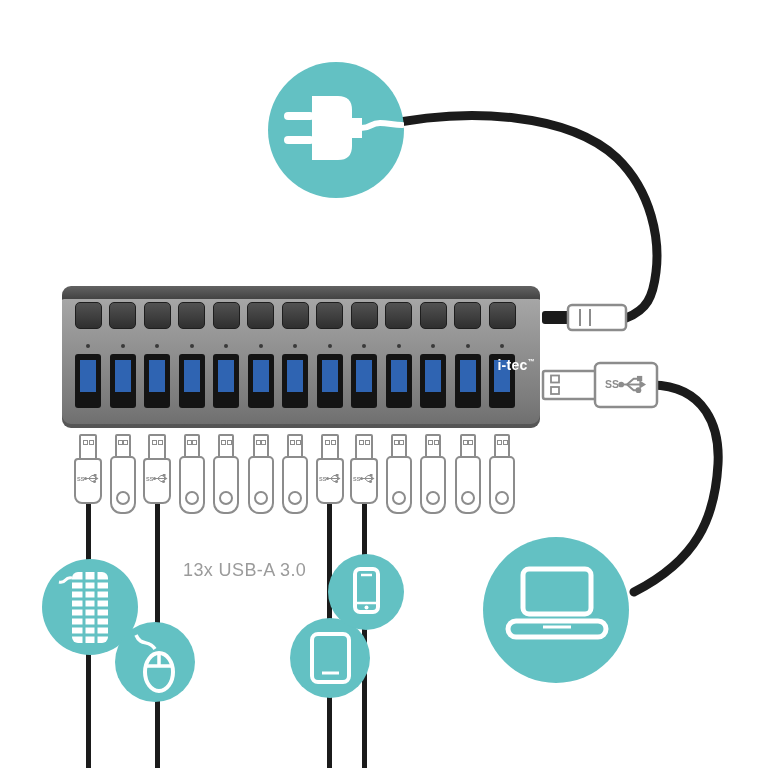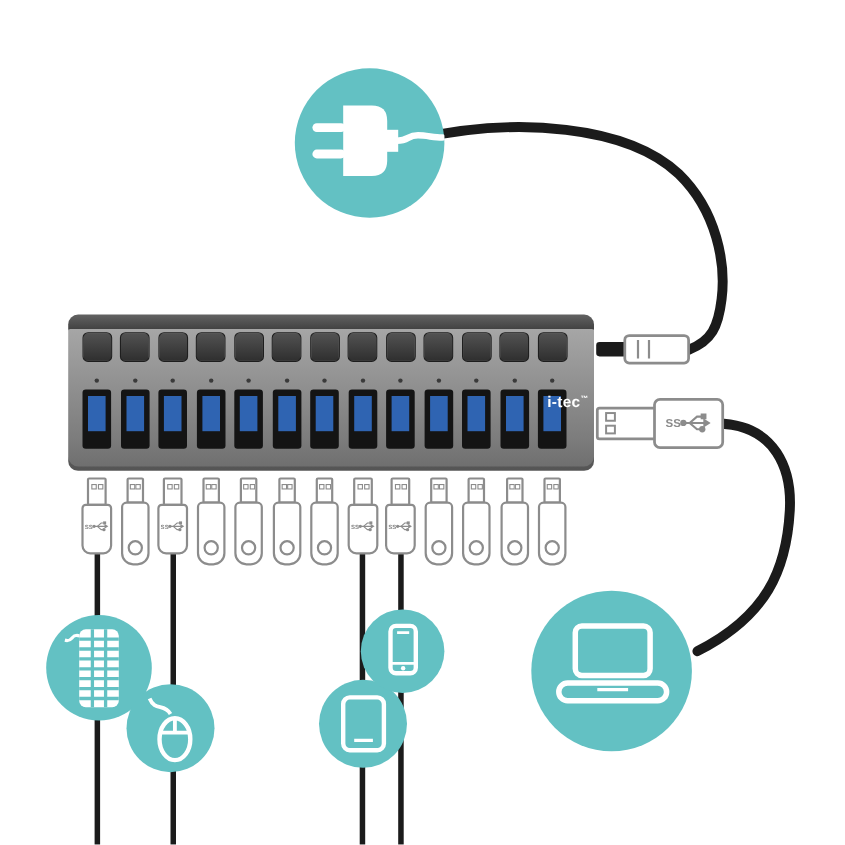--- a/index.html
+++ b/index.html
@@ -257,20 +257,21 @@
       </div>
       <div class="conn" style="left: 494.36px; top: 434px; width: 16px; height: 24px;">
         <div class="pin" style="left: 1px; top: 4px;"></div>
         <div class="pin" style="left: 6.5px; top: 4px;"></div>
       </div>
       <div class="fbody flashbody" style="left: 489.36px; top: 456px; width: 26px; height: 58px;">
         <div class="hole" style="left: 4px; top: 33px; width: 14px; height: 14px;"></div>
       </div>
     </div>
 
+  <div class="caption">13x USB-A 3.0</div>
 
   <div class="bubble b-plug">
     <svg viewBox="0 0 136 136">
       <rect x="16" y="50" width="30" height="8" rx="4" fill="#ffffff"></rect>
       <rect x="16" y="74" width="30" height="8" rx="4" fill="#ffffff"></rect>
       <path d="M44 34 h 26 q 14 0 14 14 v 36 q 0 14 -14 14 h -26 z" fill="#ffffff"></path>
       <rect x="80" y="56" width="14" height="20" fill="#ffffff"></rect>
       <path d="M 93 66 C 104 66 102 61 112 61 C 120 61 126 63 134 63" stroke="#ffffff" stroke-width="6" fill="none" stroke-linecap="round"></path>
     </svg>
   </div>

